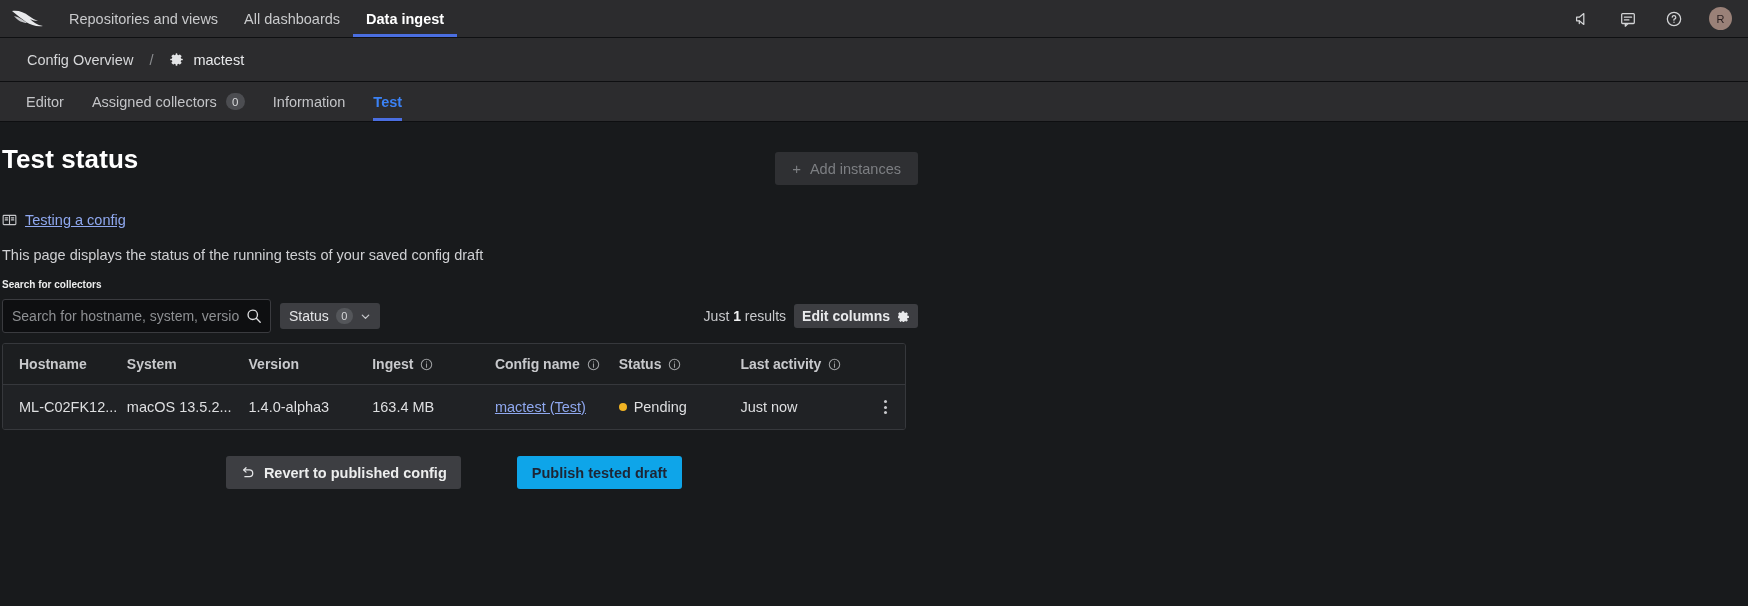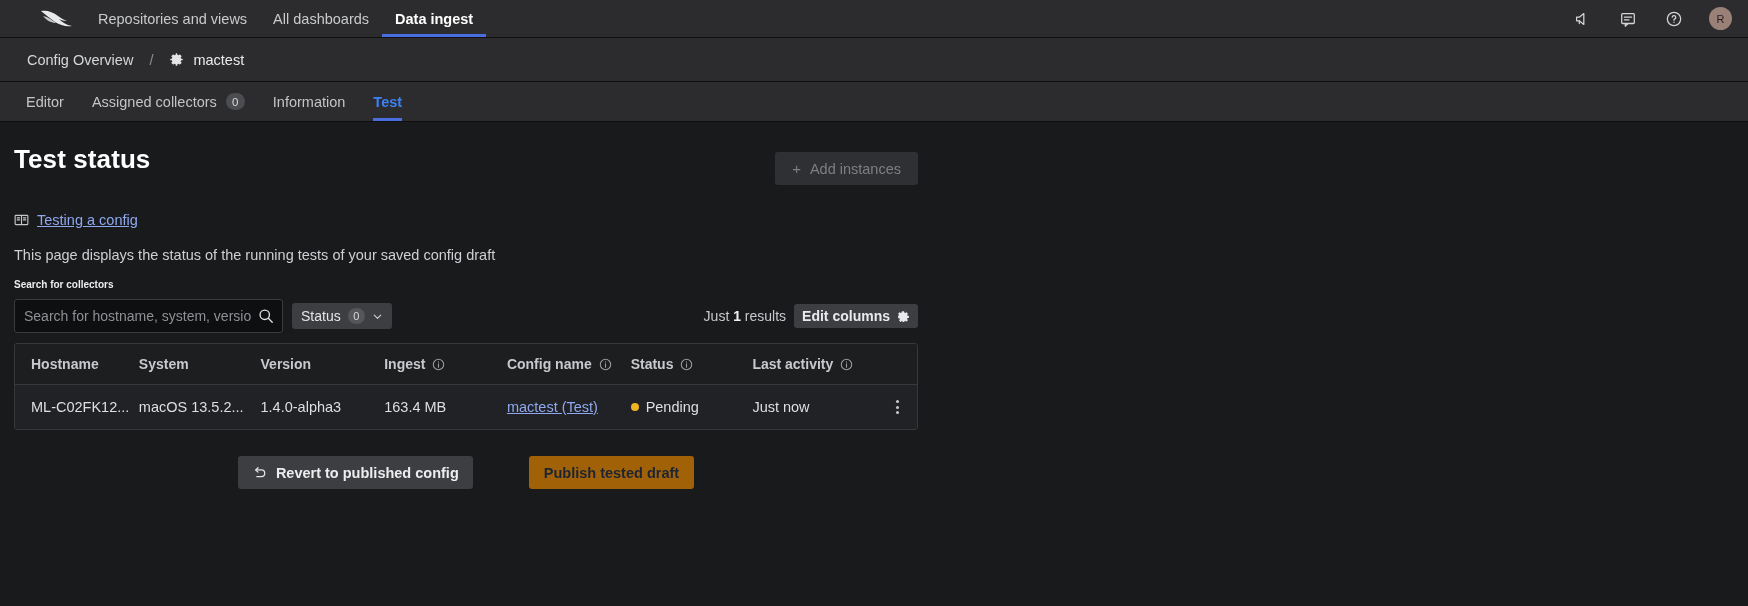--- a/index.html
+++ b/index.html
@@ -13,21 +13,20 @@
   body { position: relative; }
 
   
   .topnav {
     height: 38px;
     background: #2c2c2e;
     display: flex;
     align-items: stretch;
     border-bottom: 1px solid #0f1012;
     position: relative;
-    padding-left: 29px;
   }
   .logo-wrap {
     width: 56px;
     display: flex; align-items: center; justify-content: center;
     flex: 0 0 56px;
   }
   .logo-wrap svg { display: block; }
   .topnav-items { display: flex; align-items: stretch; }
   .topnav-item {
     display: flex; align-items: center;
@@ -114,21 +113,21 @@
 
   
   .main {
     padding: 0 0 0 0;
     background: #181a1c;
     height: calc(606px - 38px - 44px - 40px);
     position: relative;
   }
   .content {
     width: 918px;
-    padding-left: 14px;
+    padding-left: 2px;
     position: relative;
   }
   .title-row {
     display: flex; align-items: flex-start;
     padding-top: 22px;
   }
   .page-title {
     font-size: 26px; font-weight: bold; color: #fff;
     letter-spacing: 0.1px;
   }
@@ -295,21 +294,21 @@
     gap: 8px;
   }
   .btn-revert {
     background: #3d3e42; border: none; border-radius: 3px;
     height: 33px; padding: 0 14px;
     display: flex; align-items: center; gap: 9px;
     color: #eceded; font-size: 14.5px; font-weight: bold;
     font-family: inherit; cursor: pointer;
   }
   .btn-publish {
-    background: #a16207; border: none; border-radius: 3px;
+    background: #0ea5e9; border: none; border-radius: 3px;
     height: 33px; padding: 0 15px;
     color: #1d2535; font-size: 14.5px; font-weight: bold;
     font-family: inherit; cursor: pointer; margin-left: 48px;
   }
   .undo-ic { display: flex; color: #e4e5e7; }
 </style>
 </head>
 <body>
 
 <div class="topnav">

